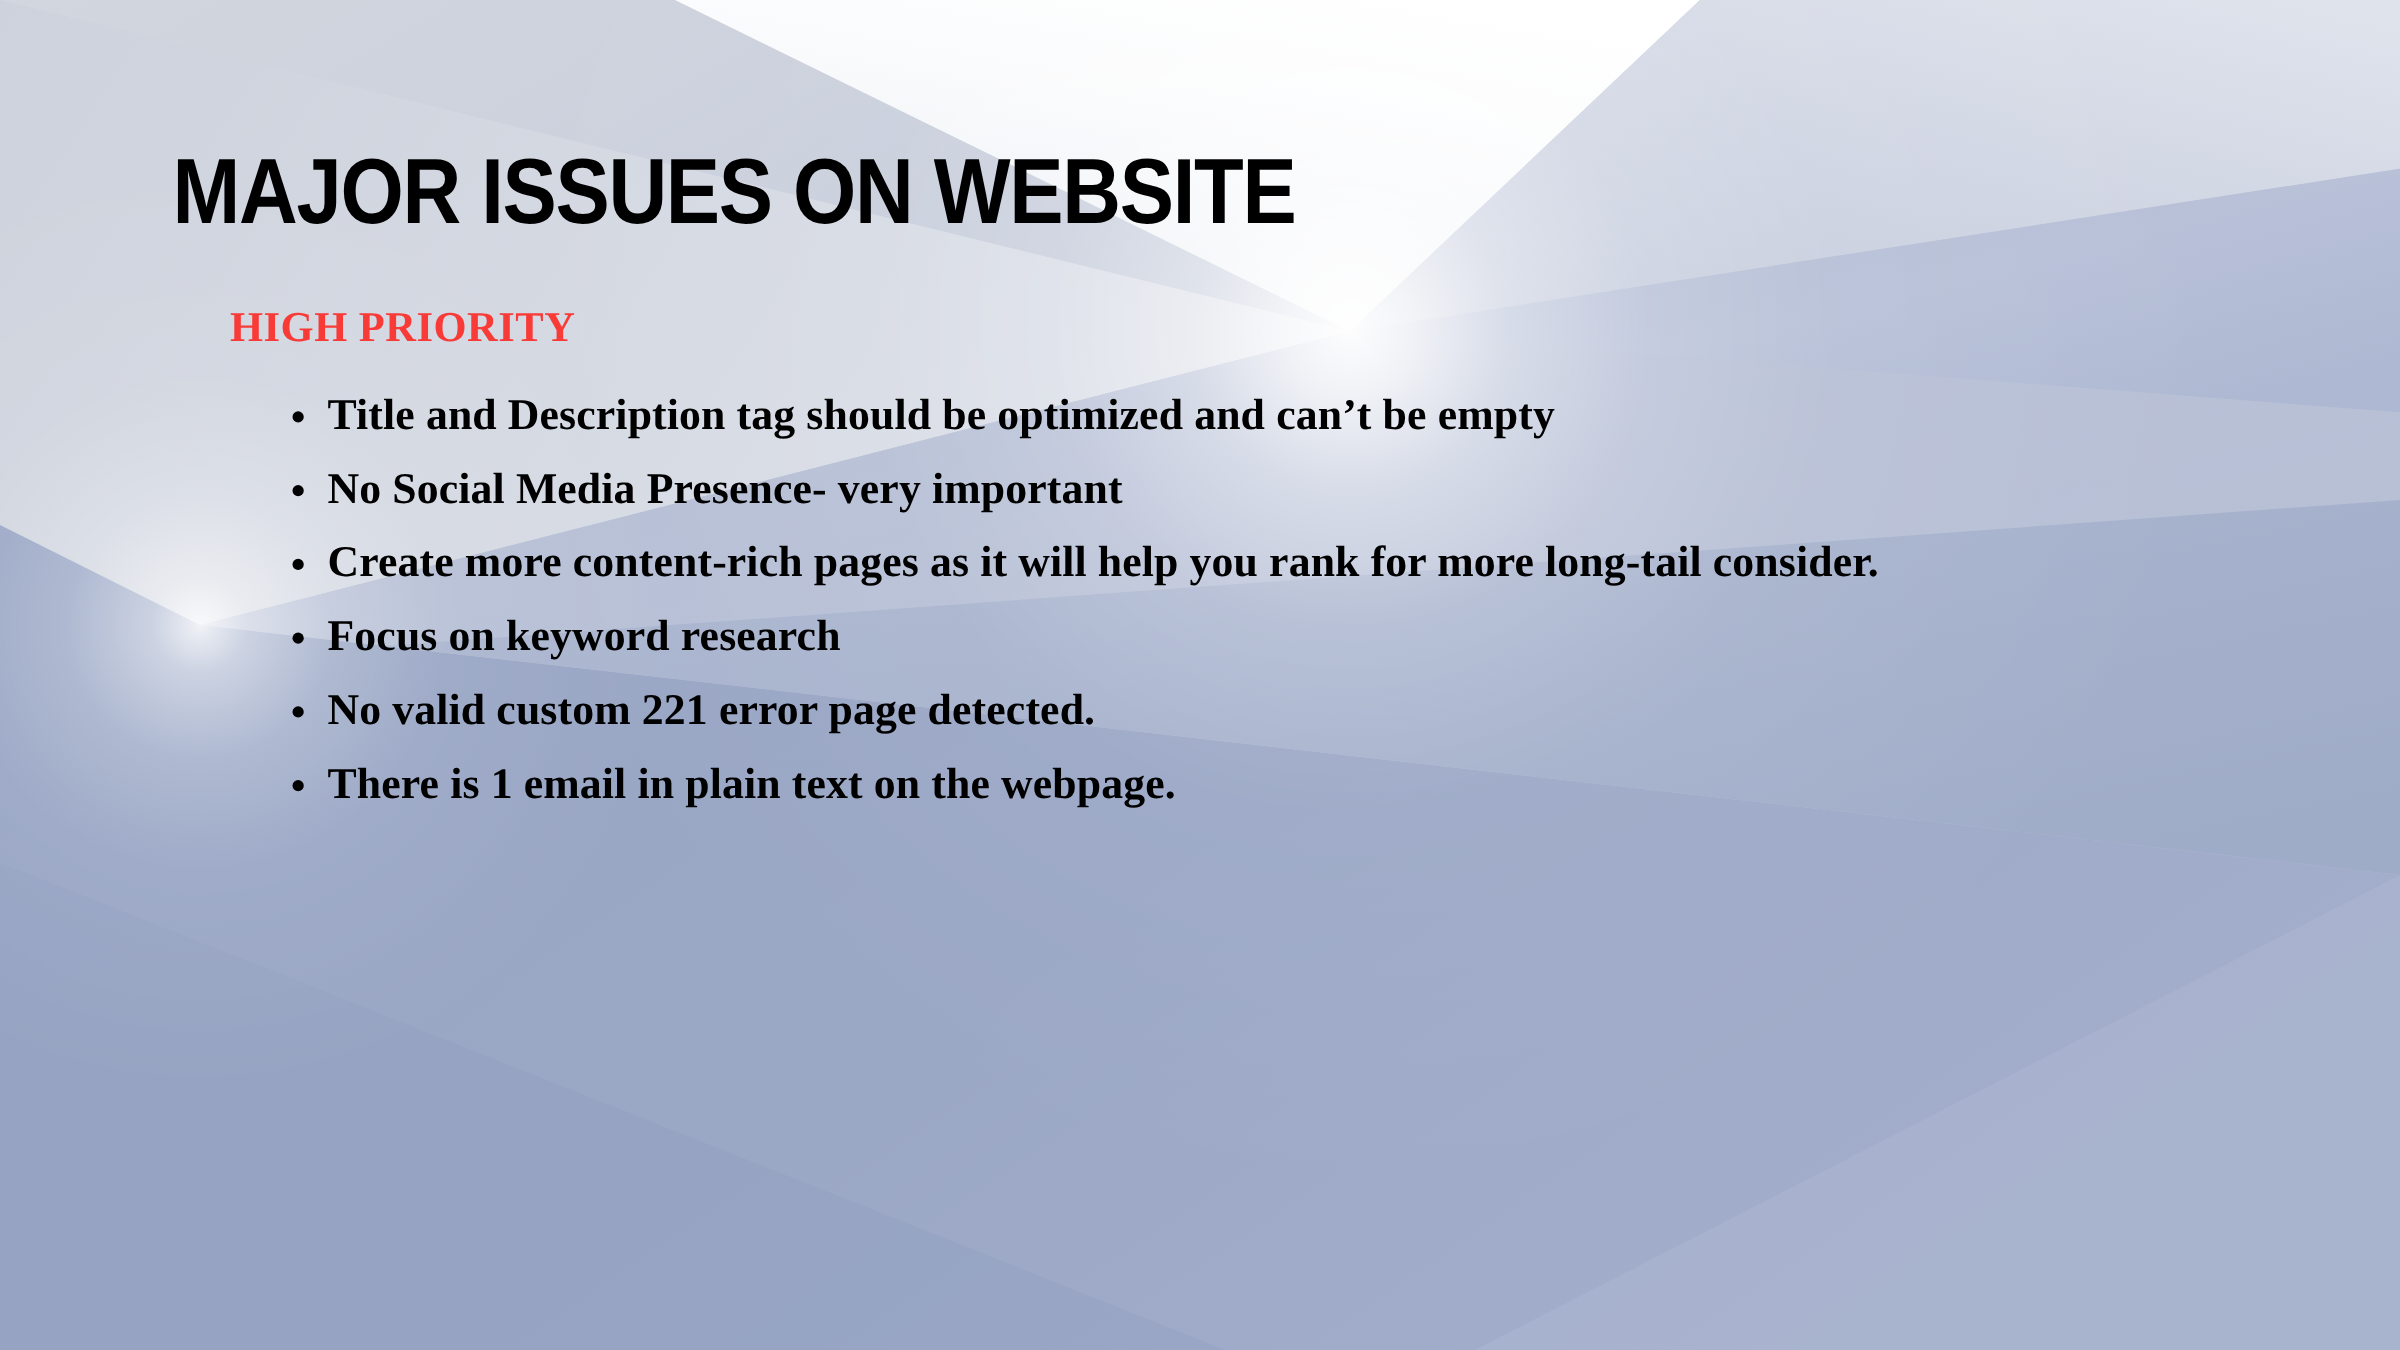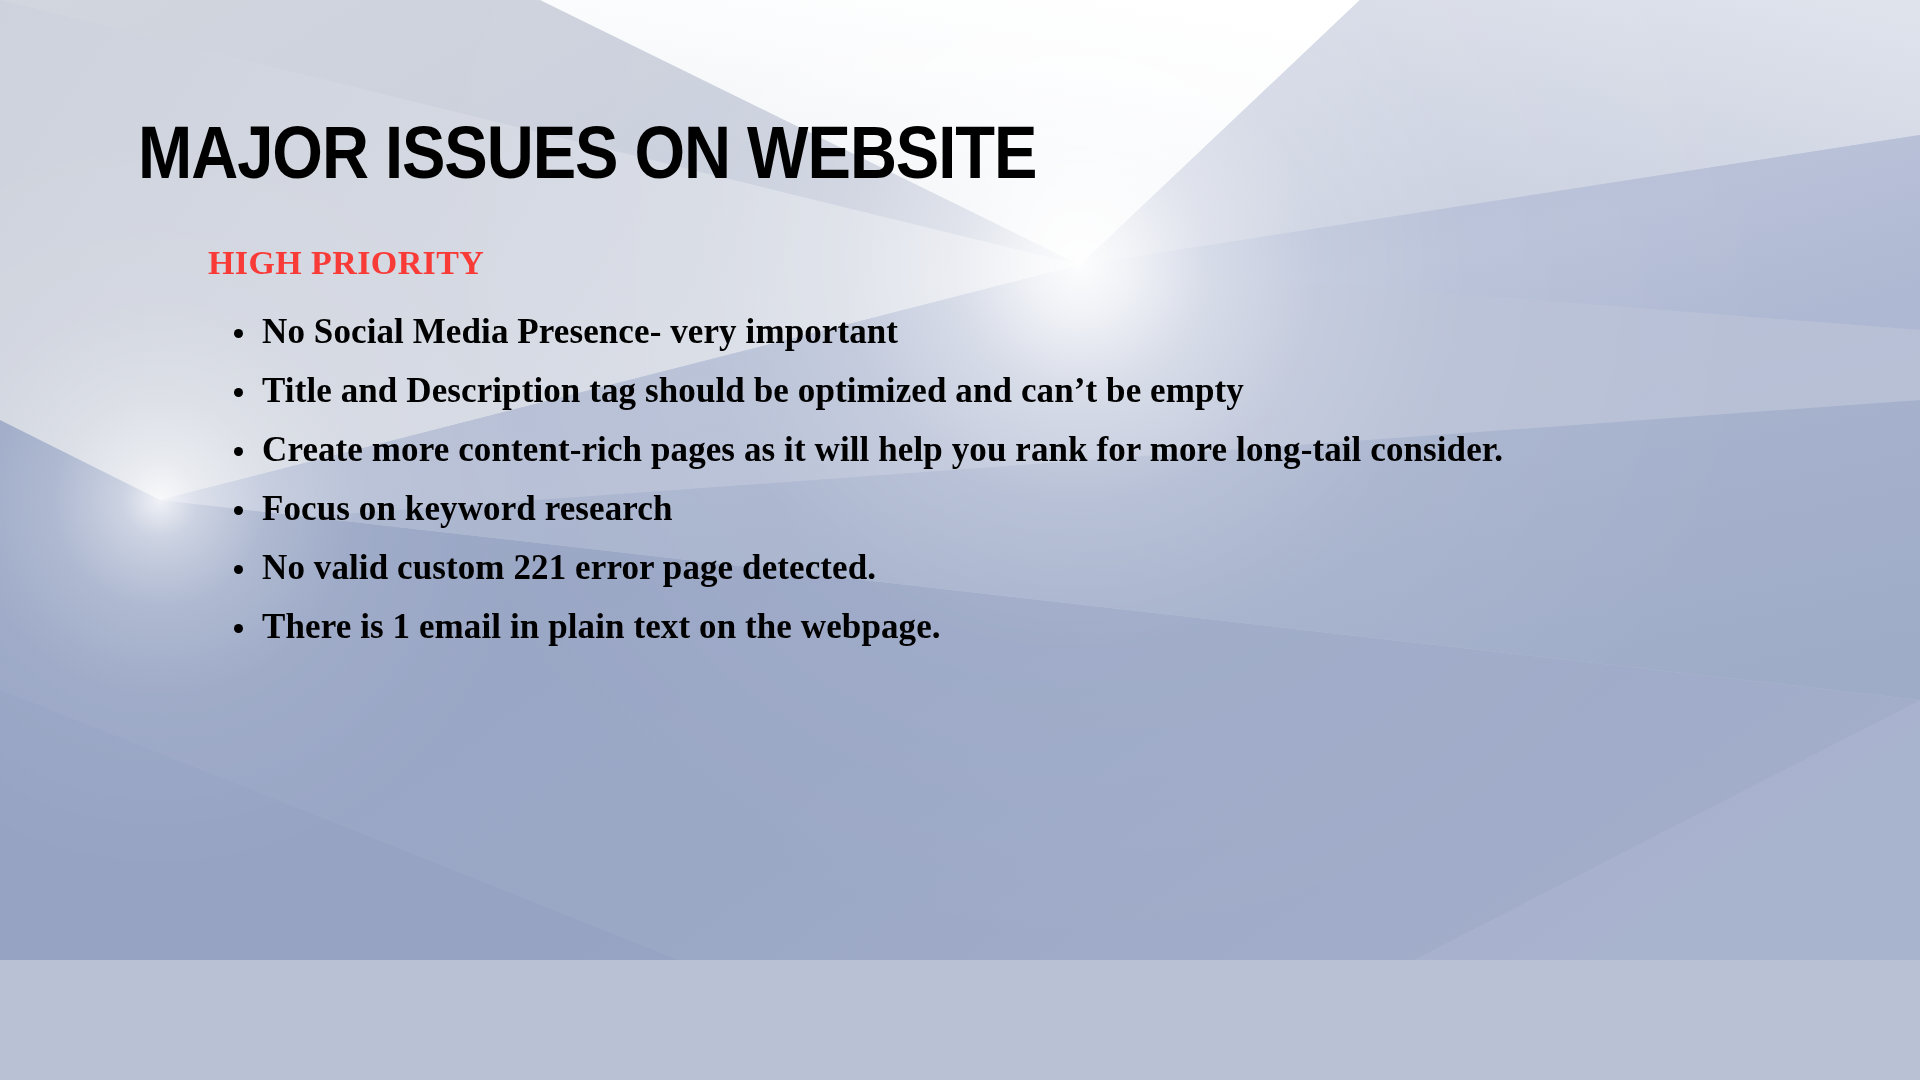--- a/index.html
+++ b/index.html
@@ -3,21 +3,21 @@
 <meta charset="utf-8">
 <style>
   html, body {
     margin: 0;
     padding: 0;
     background: #b9c1d4;
   }
   #slide {
     position: relative;
     width: 1920px;
-    height: 960px;
+    height: 1080px;
     overflow: hidden;
     font-family: "Liberation Serif", "DejaVu Serif", serif;
     background: #c9cdd6;
   }
 
   
   .bg-layer {
     position: absolute;
     inset: 0;
     width: 100%;
@@ -74,21 +74,21 @@
     line-height: 1;
     letter-spacing: -1.2px;
     color: #000000;
     transform: scaleX(0.88);
     transform-origin: left top;
     white-space: nowrap;
   }
 
   #priority-heading {
     position: absolute;
-    left: 208px;
+    left: 184px;
     top: 246px;
     font-family: "Liberation Serif", "DejaVu Serif", serif;
     font-weight: bold;
     font-size: 34px;
     line-height: 1;
     letter-spacing: 0.4px;
     color: #f93b38;
     white-space: nowrap;
   }
 
@@ -196,22 +196,22 @@
     <div class="glow" id="glow-secondary"></div>
   </div>
 
   <div id="content">
 
     <h1 id="page-title">MAJOR ISSUES ON WEBSITE</h1>
 
     <div id="priority-heading">HIGH PRIORITY</div>
 
     <ul id="bullet-list">
+      <li class="bullet-item">Title and Description tag should be optimized and can’t be empty</li>
       <li class="bullet-item">No Social Media Presence- very important</li>
-      <li class="bullet-item">Title and Description tag should be optimized and can’t be empty</li>
       <li class="bullet-item">Create more content-rich pages as it will help you rank for more long-tail consider.</li>
       <li class="bullet-item">Focus on keyword research</li>
       <li class="bullet-item">No valid custom 221 error page detected.</li>
       <li class="bullet-item">There is 1 email in plain text on the webpage.</li>
     </ul>
 
   </div>
 </div>
 
 </body></html>

